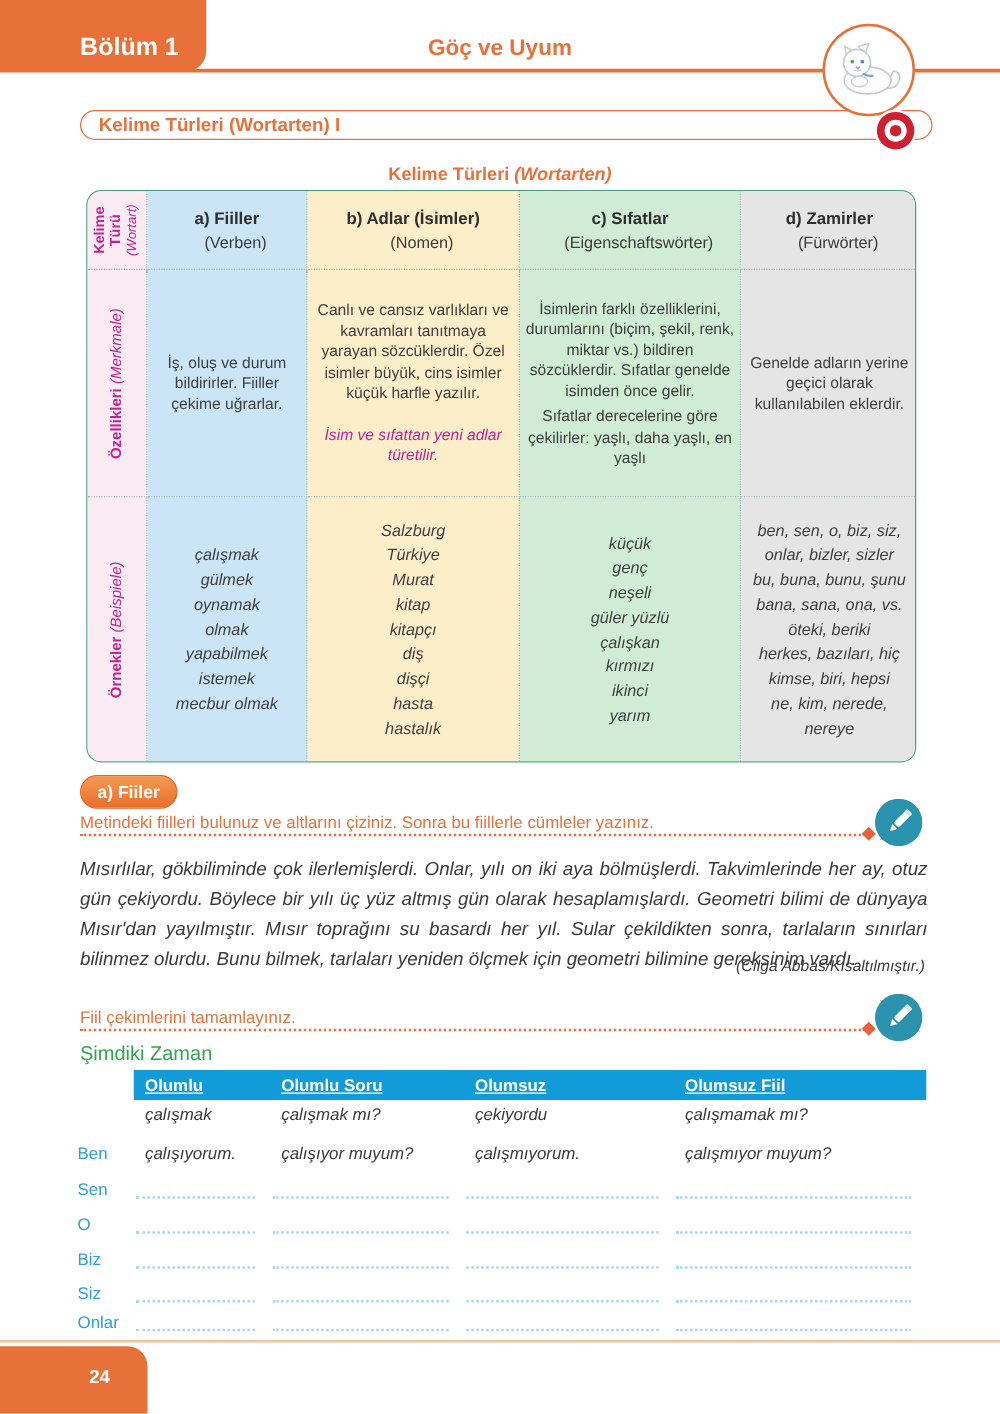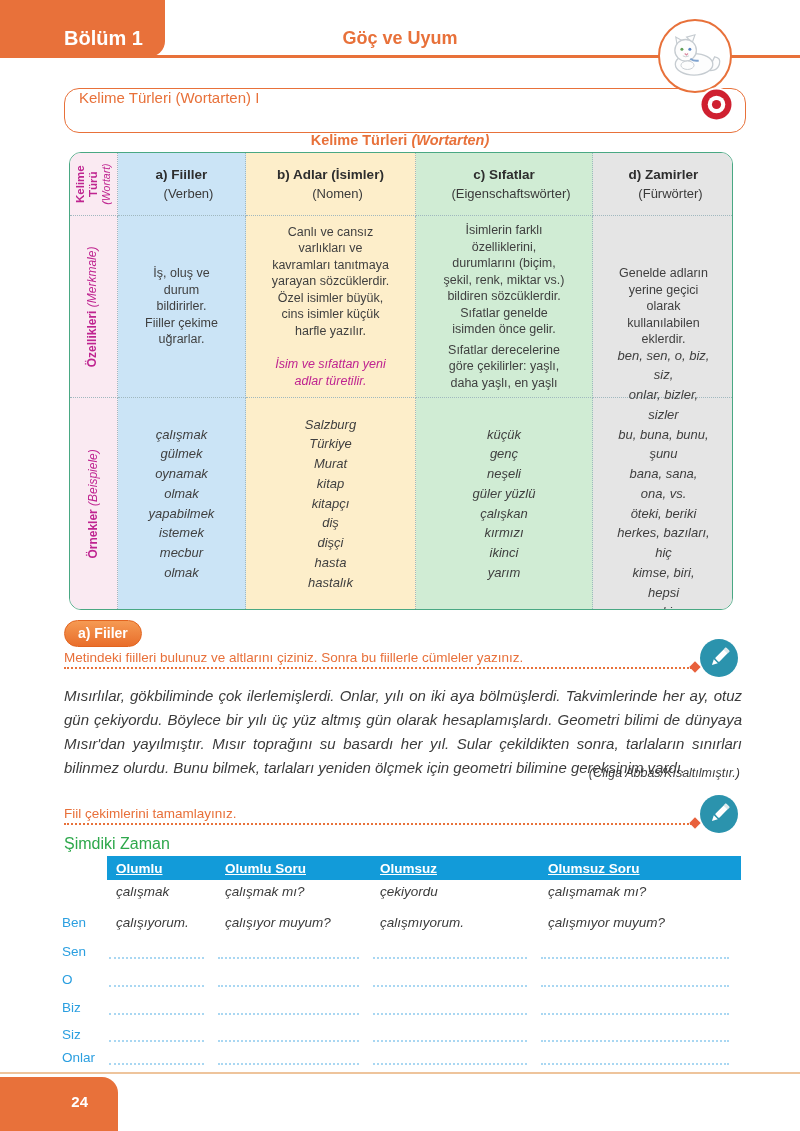--- a/index.html
+++ b/index.html
@@ -16,36 +16,36 @@
     border-radius:0 0 16px 0; display:flex; align-items:flex-end; justify-content:flex-end;
     padding:0 22px 7px 0; color:#fff; font-weight:bold; font-size:20px;
   }
   .header-line { left:0; top:55px; width:800px; height:3px; background:#e8713a; }
   .chapter-title { left:0; top:28px; width:800px; text-align:center;
     color:#e8713a; font-weight:bold; font-size:18px; }
   .cat-circle { left:658px; top:19px; width:74px; height:74px; background:#fff;
     border:2.5px solid #e8713a; border-radius:50%; z-index:3;
     display:flex; align-items:center; justify-content:center; }
 
-  .section-box { left:64px; top:88px; width:682px; height:45px; background:#fff;
-    border:1.6px solid #e8713a; border-radius:15px; display:flex; align-items:flex-start;
-    padding-left:14px; color:#e8713a; font-weight:normal; font-size:15px; }
+  .section-box { left:64px; top:88px; width:682px; height:24px; background:#fff;
+    border:1.6px solid #e8713a; border-radius:15px; display:flex; align-items:center;
+    padding-left:14px; color:#e8713a; font-weight:bold; font-size:15px; }
   .target-icon { left:699px; top:87px; width:35px; height:35px; z-index:4; }
 
   
   .table-title { left:0; top:132px; width:800px; text-align:center;
     color:#e8713a; font-weight:bold; font-size:14.5px; }
   .table-title .it { font-style:italic; }
 
   .word-table { left:69px; top:152px; width:664px; height:458px;
     border:1.8px solid #49a883; border-radius:12px; overflow:hidden;
     display:grid; grid-template-columns:48px 128px 170px 177px 141px;
     grid-template-rows:63px 182px 211px; background:#fff; }
   .cell { display:flex; flex-direction:column; align-items:center; justify-content:center;
-    text-align:center; padding:5px 24px; font-size:12.5px; line-height:1.32; }
+    text-align:center; padding:5px 4px; font-size:12.5px; line-height:1.32; }
   .c-pink  { background:#faeaf2; }
   .c-blue  { background:#cbe4f6; }
   .c-yellow{ background:#fdeeca; }
   .c-green { background:#d0ecd4; }
   .c-peach { background:#e5e5e5; }
   .dr { border-right:1.6px dotted #a0b8bf; }
   .db { border-bottom:1.6px dotted #a0b8bf; }
 
   .col-head .l1 { font-weight:bold; font-size:13.5px; color:#2e2e2e; }
   .col-head .l2 { font-size:13px; color:#3a3a3a; margin-top:2px;margin-left:14px; }
@@ -275,21 +275,21 @@
     </g>
   </svg>
 </div>
 
 <div class="abs tense-title">Şimdiki Zaman</div>
 
 <div class="abs conj-head">
   <div>Olumlu</div>
   <div>Olumlu Soru</div>
   <div>Olumsuz</div>
-  <div>Olumsuz Soru</div>
+  <div>Olumsuz Fiil</div>
 </div>
 
 <div class="abs conj-grid inf-row">
   <div>çalışmak</div>
   <div>çalışmak mı?</div>
   <div>çekiyordu</div>
   <div>çalışmamak mı?</div>
 </div>
 
 <div class="abs p-row" style="top:914px;">

